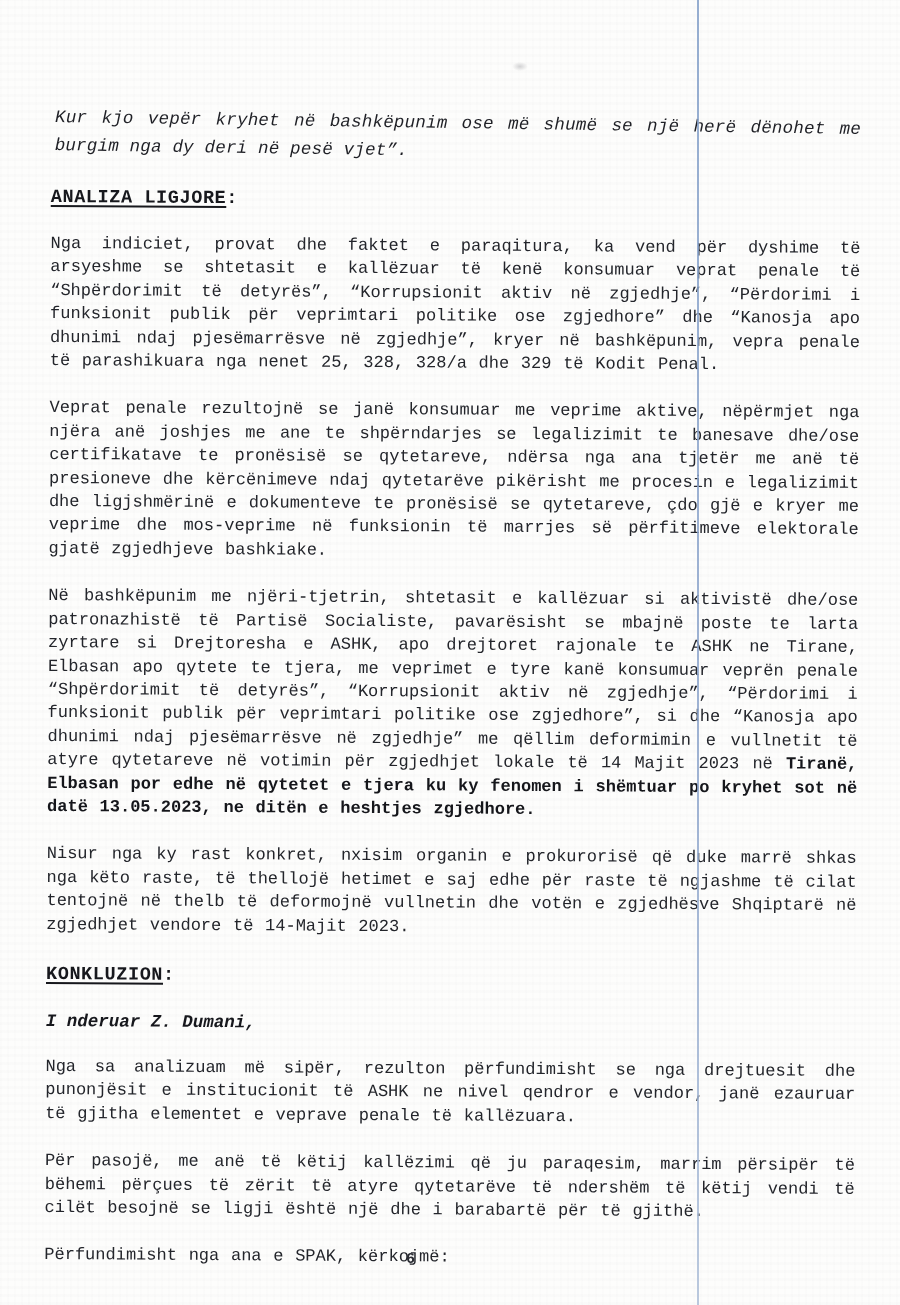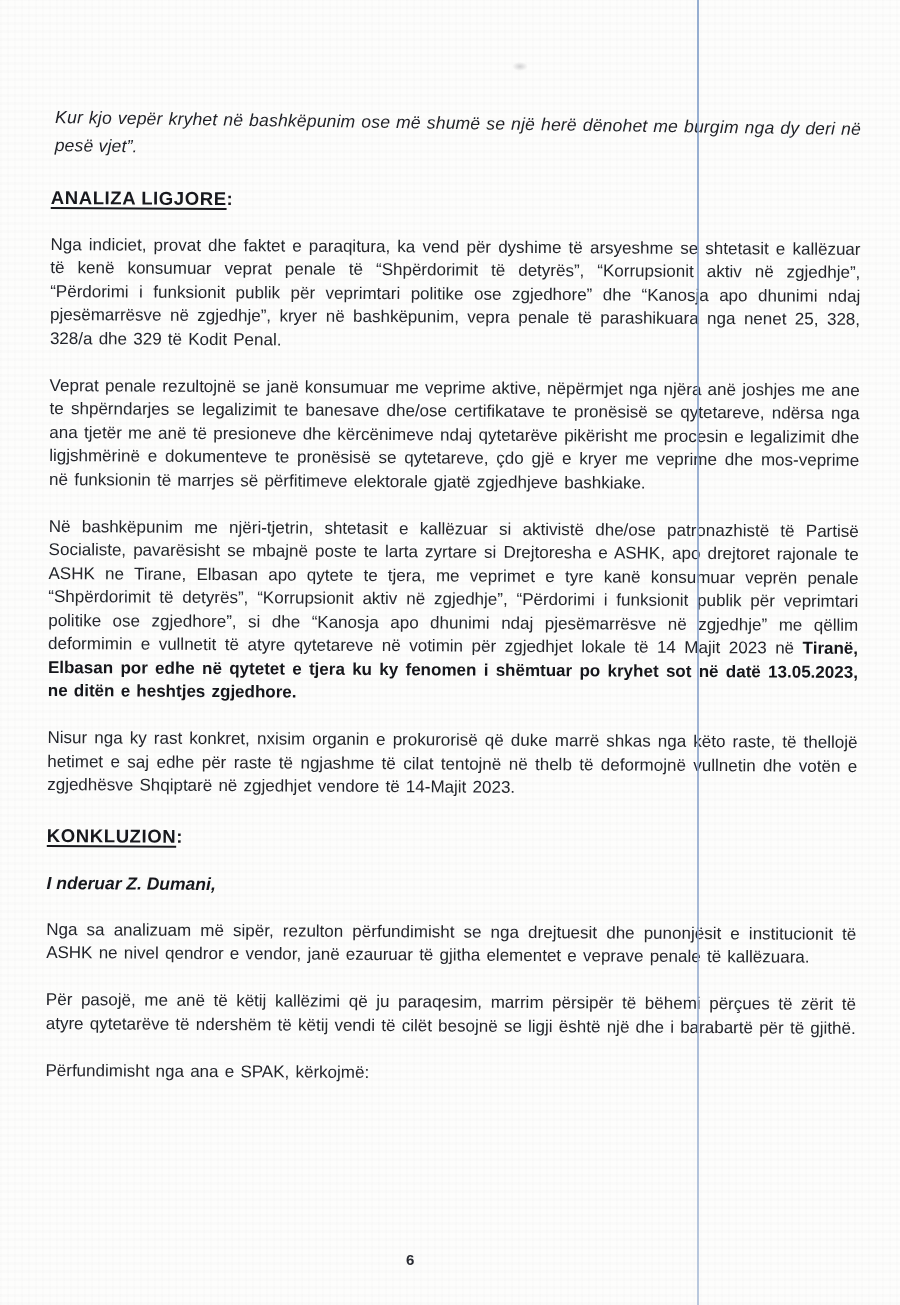--- a/index.html
+++ b/index.html
@@ -1,21 +1,21 @@
 <!DOCTYPE html>
 <html><head>
 <meta charset="utf-8">
 <style>
   html,body { margin:0; padding:0; background:#ffffff; }
   .page {
     position:relative;
     width:900px; height:1305px;
     background:#fdfdfc;
     overflow:hidden;
-    font-family:Liberation Sans, sans-serif;
+    font-family:Liberation Mono, monospace;
     color:#23252b;
   }
   
   .page::before {
     content:"";
     position:absolute; inset:0;
     background:
       repeating-linear-gradient(0deg, rgba(70,70,80,0.014) 0 3px, rgba(255,255,255,0) 3px 8px),
       repeating-linear-gradient(90deg, rgba(70,70,80,0.010) 0 2px, rgba(255,255,255,0) 2px 7px);
     pointer-events:none;

